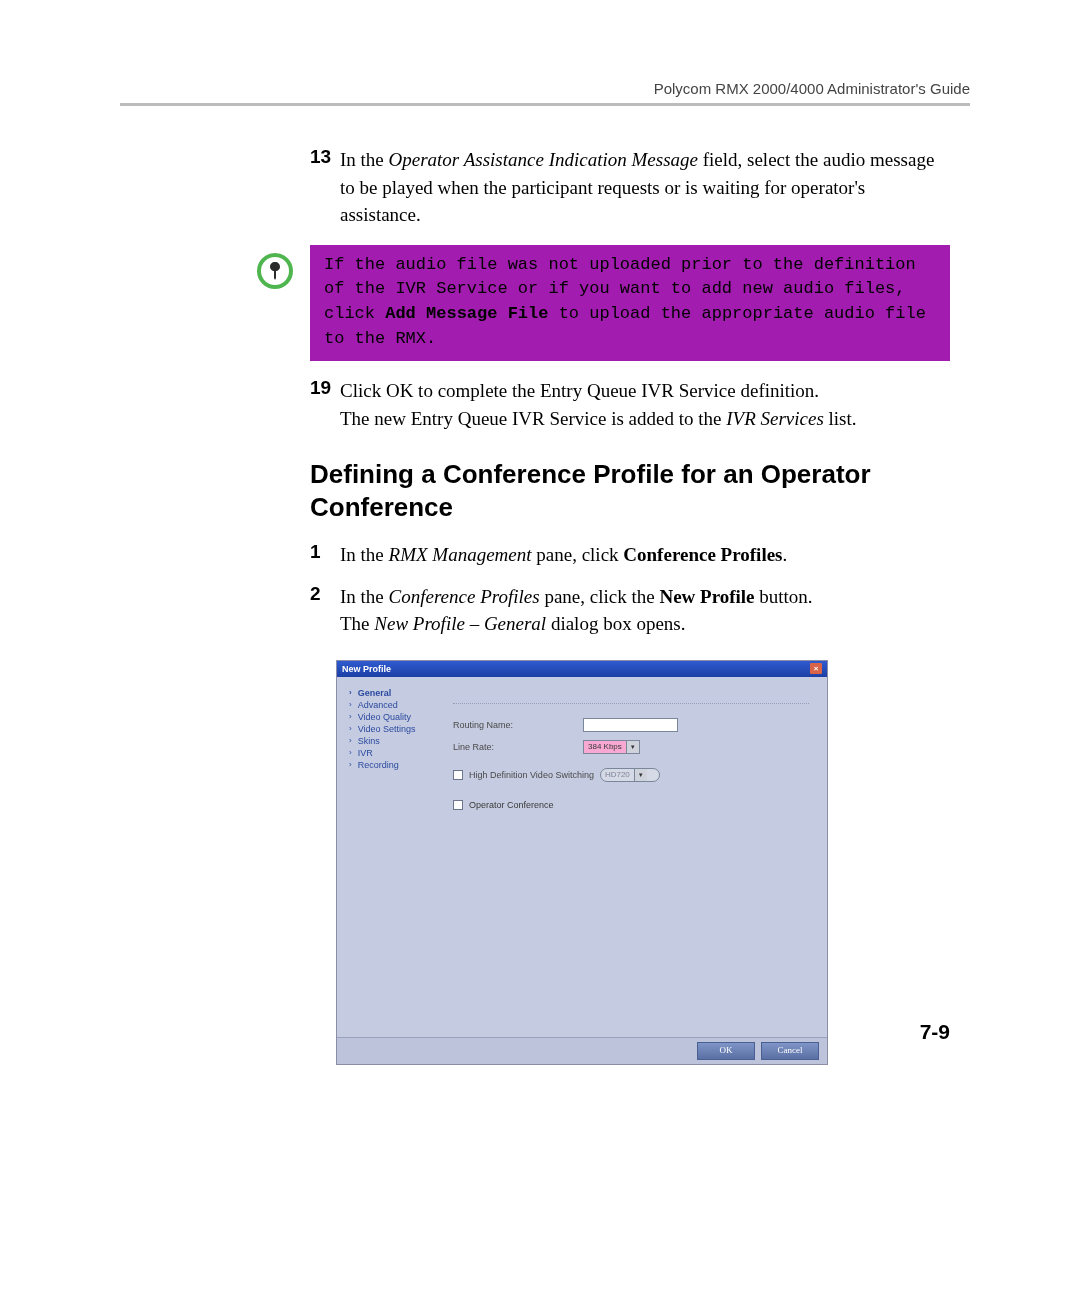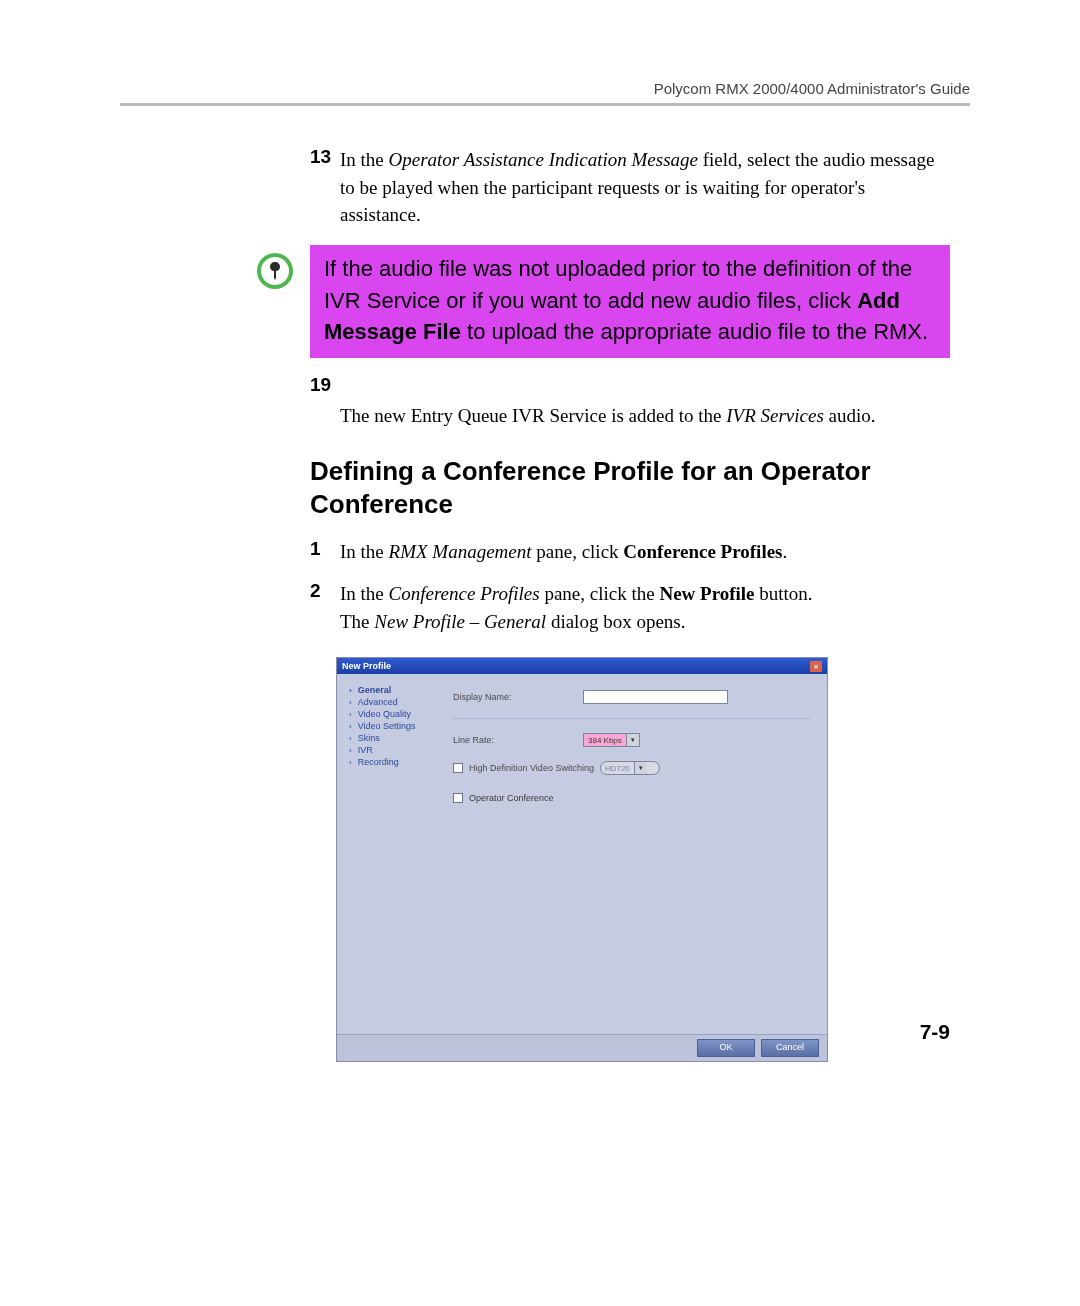--- a/index.html
+++ b/index.html
@@ -70,23 +70,23 @@
     height: 36px;
     border: 4px solid #4fb64f;
     border-radius: 50%;
     display: inline-flex;
     align-items: center;
     justify-content: center;
     box-sizing: border-box;
   }
   .note-icon svg { width: 14px; height: 20px; }
   .note-box {
-    background: #d946ef;
-    font-family: Liberation Sans, sans-serif;
-    font-size: 22px;
+    background: #a21caf;
+    font-family: Liberation Mono, monospace;
+    font-size: 17px;
     line-height: 1.45;
     padding: 8px 14px 10px 14px;
     flex: 1;
   }
   .note-box b { font-weight: bold; }
   h2.section-head {
     font-family: Arial, Helvetica, sans-serif;
     font-weight: 900;
     font-size: 26px;
     line-height: 1.25;
@@ -227,20 +227,21 @@
   .dlg-btn {
     width: 56px;
     height: 16px;
     font-size: 9px;
     color: #fff;
     background: linear-gradient(#7f94c7, #5a6fa3);
     border: 1px solid #4a5f93;
     text-align: center;
     line-height: 14px;
     cursor: pointer;
+    font-family: Liberation Serif, serif;
   }
   .page-number {
     position: absolute;
     bottom: 70px;
     right: 130px;
     font-family: Arial, Helvetica, sans-serif;
     font-weight: bold;
     font-size: 21px;
   }
 </style>
@@ -269,22 +270,22 @@
         </span>
       </div>
       <div class="note-box">
         <span>If the audio file was not uploaded prior to the definition of the IVR Service or if you want to add new audio files, click </span><b>Add Message File</b><span> to upload the appropriate audio file to the RMX.</span>
       </div>
     </div>
 
     <div class="step">
       <div class="step-num">19</div>
       <div class="step-body">
-        <br>
-        <span>The new Entry Queue IVR Service is added to the </span><span class="italic">IVR Services</span><span> audio.</span>
+        <span>Click OK to complete the Entry Queue IVR Service definition.</span><br>
+        <span>The new Entry Queue IVR Service is added to the </span><span class="italic">IVR Services</span><span> list.</span>
       </div>
     </div>
 
     <h2 class="section-head">Defining a Conference Profile for an Operator Conference</h2>
 
     <div class="step">
       <div class="step-num">1</div>
       <div class="step-body">
         <span>In the </span><span class="italic">RMX Management</span><span> pane, click </span><span class="bold-serif">Conference Profiles</span><span>.</span>
       </div>
@@ -329,27 +330,27 @@
             <span class="sidebar-chevron">›</span>
             <span>IVR</span>
           </div>
           <div class="sidebar-item">
             <span class="sidebar-chevron">›</span>
             <span>Recording</span>
           </div>
         </div>
 
         <div class="dialog-main">
+
+          <hr class="dotted-sep">
+
           <div class="form-row">
-            <span class="form-label">Display Name:</span>
-            <span class="text-field"></span>
-          </div>
-
-          <hr class="dotted-sep">
-
+            <span class="form-label">Routing Name:</span>
+            <span class="text-field short"></span>
+          </div>
 
           <div class="form-row">
             <span class="form-label">Line Rate:</span>
             <span class="combo">
               <span class="combo-label">384 Kbps</span>
               <span class="combo-btn">▼</span>
             </span>
           </div>
 
           <div class="chk-row">

